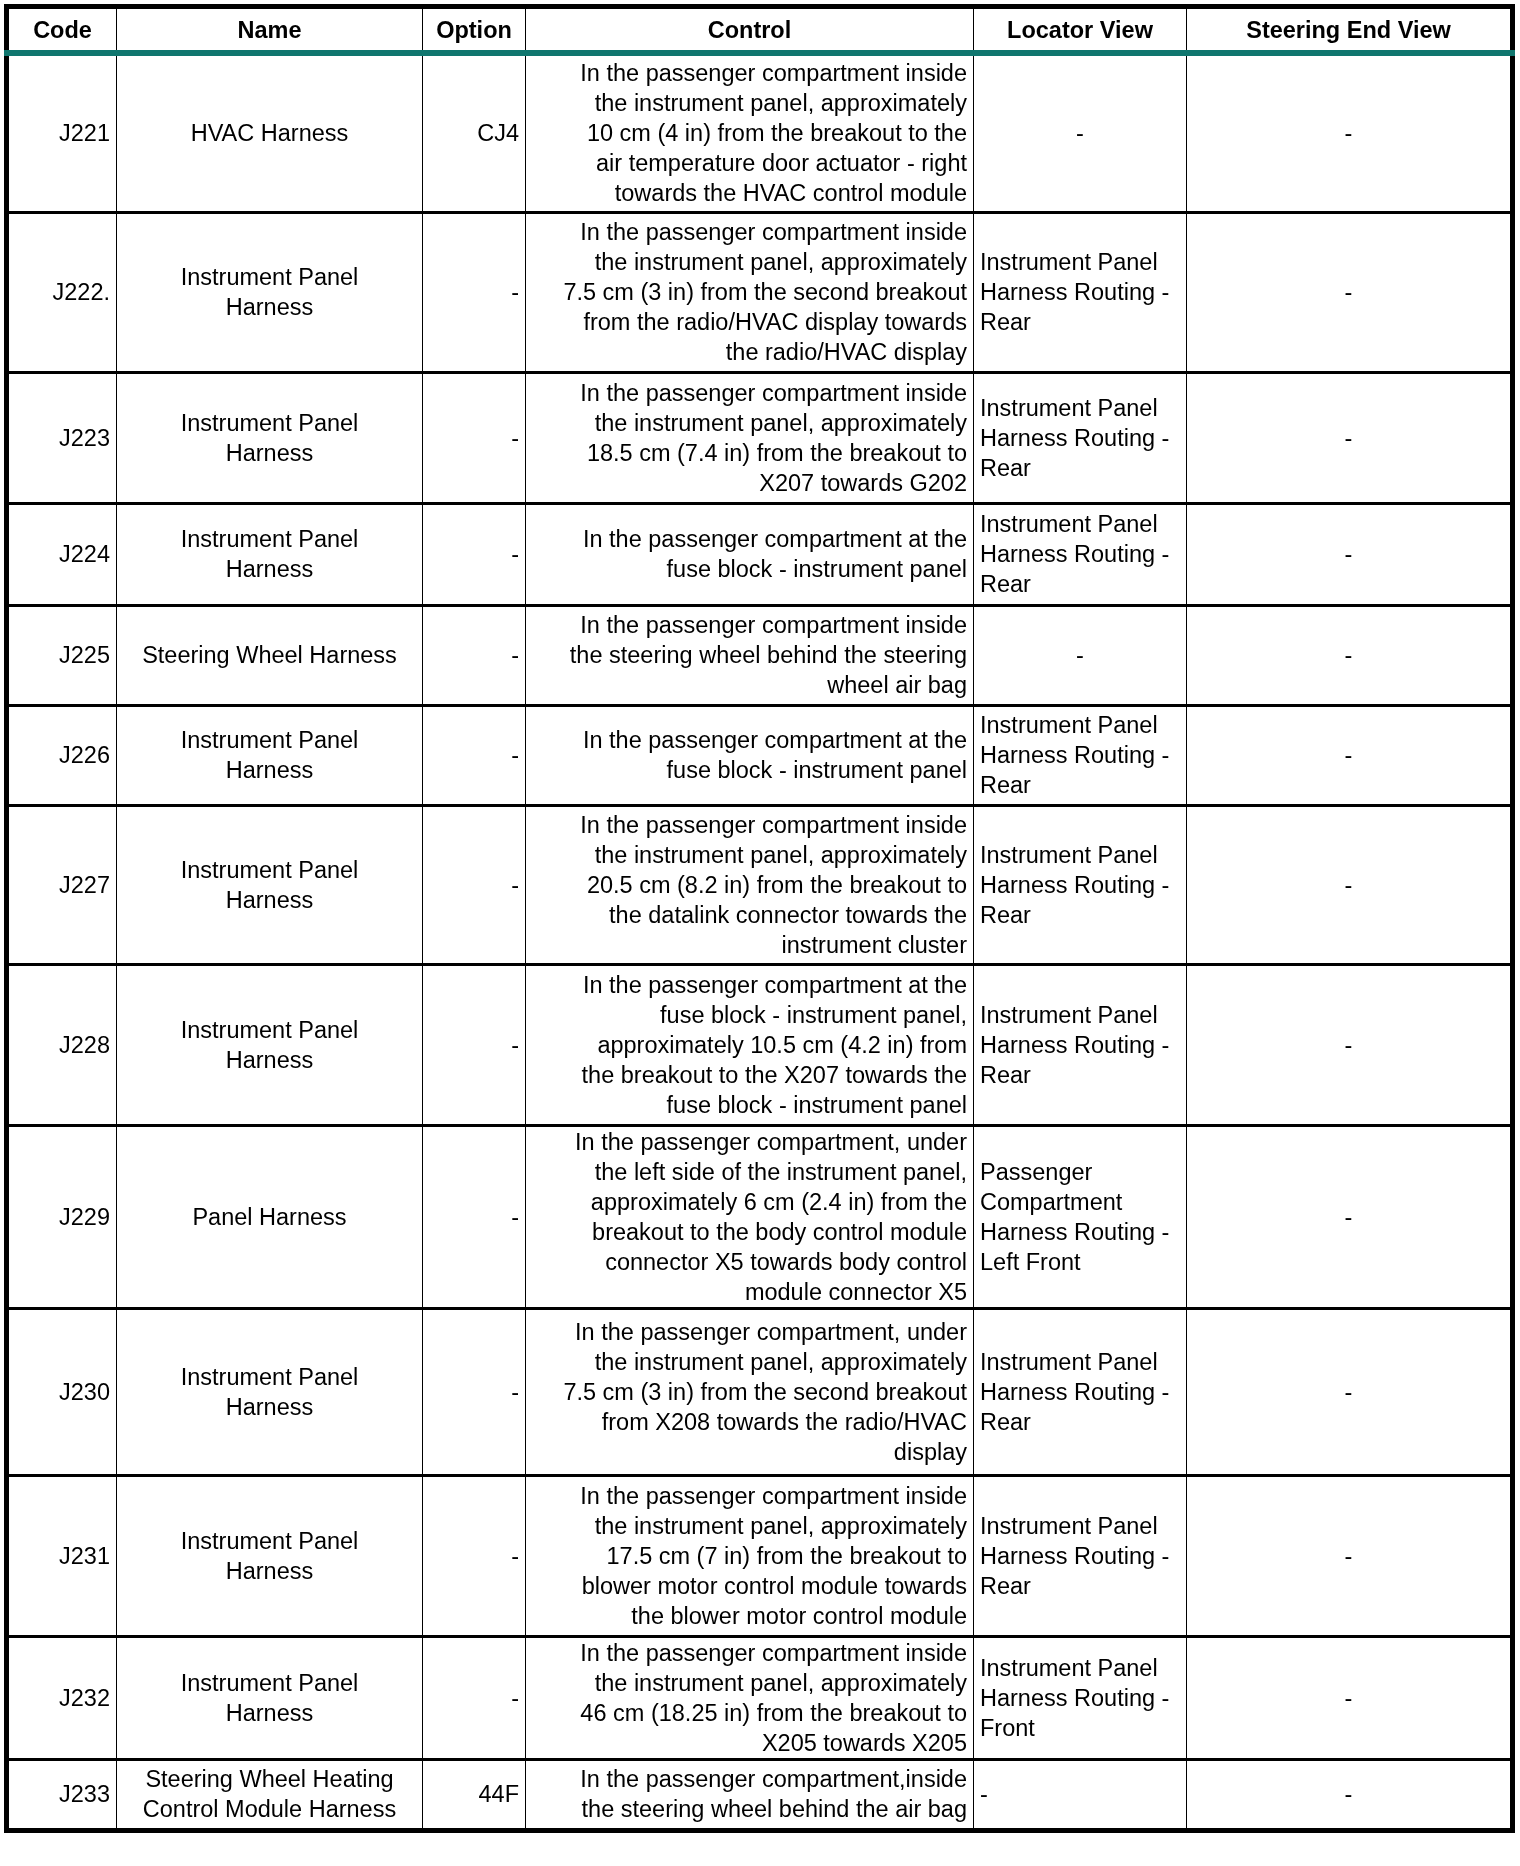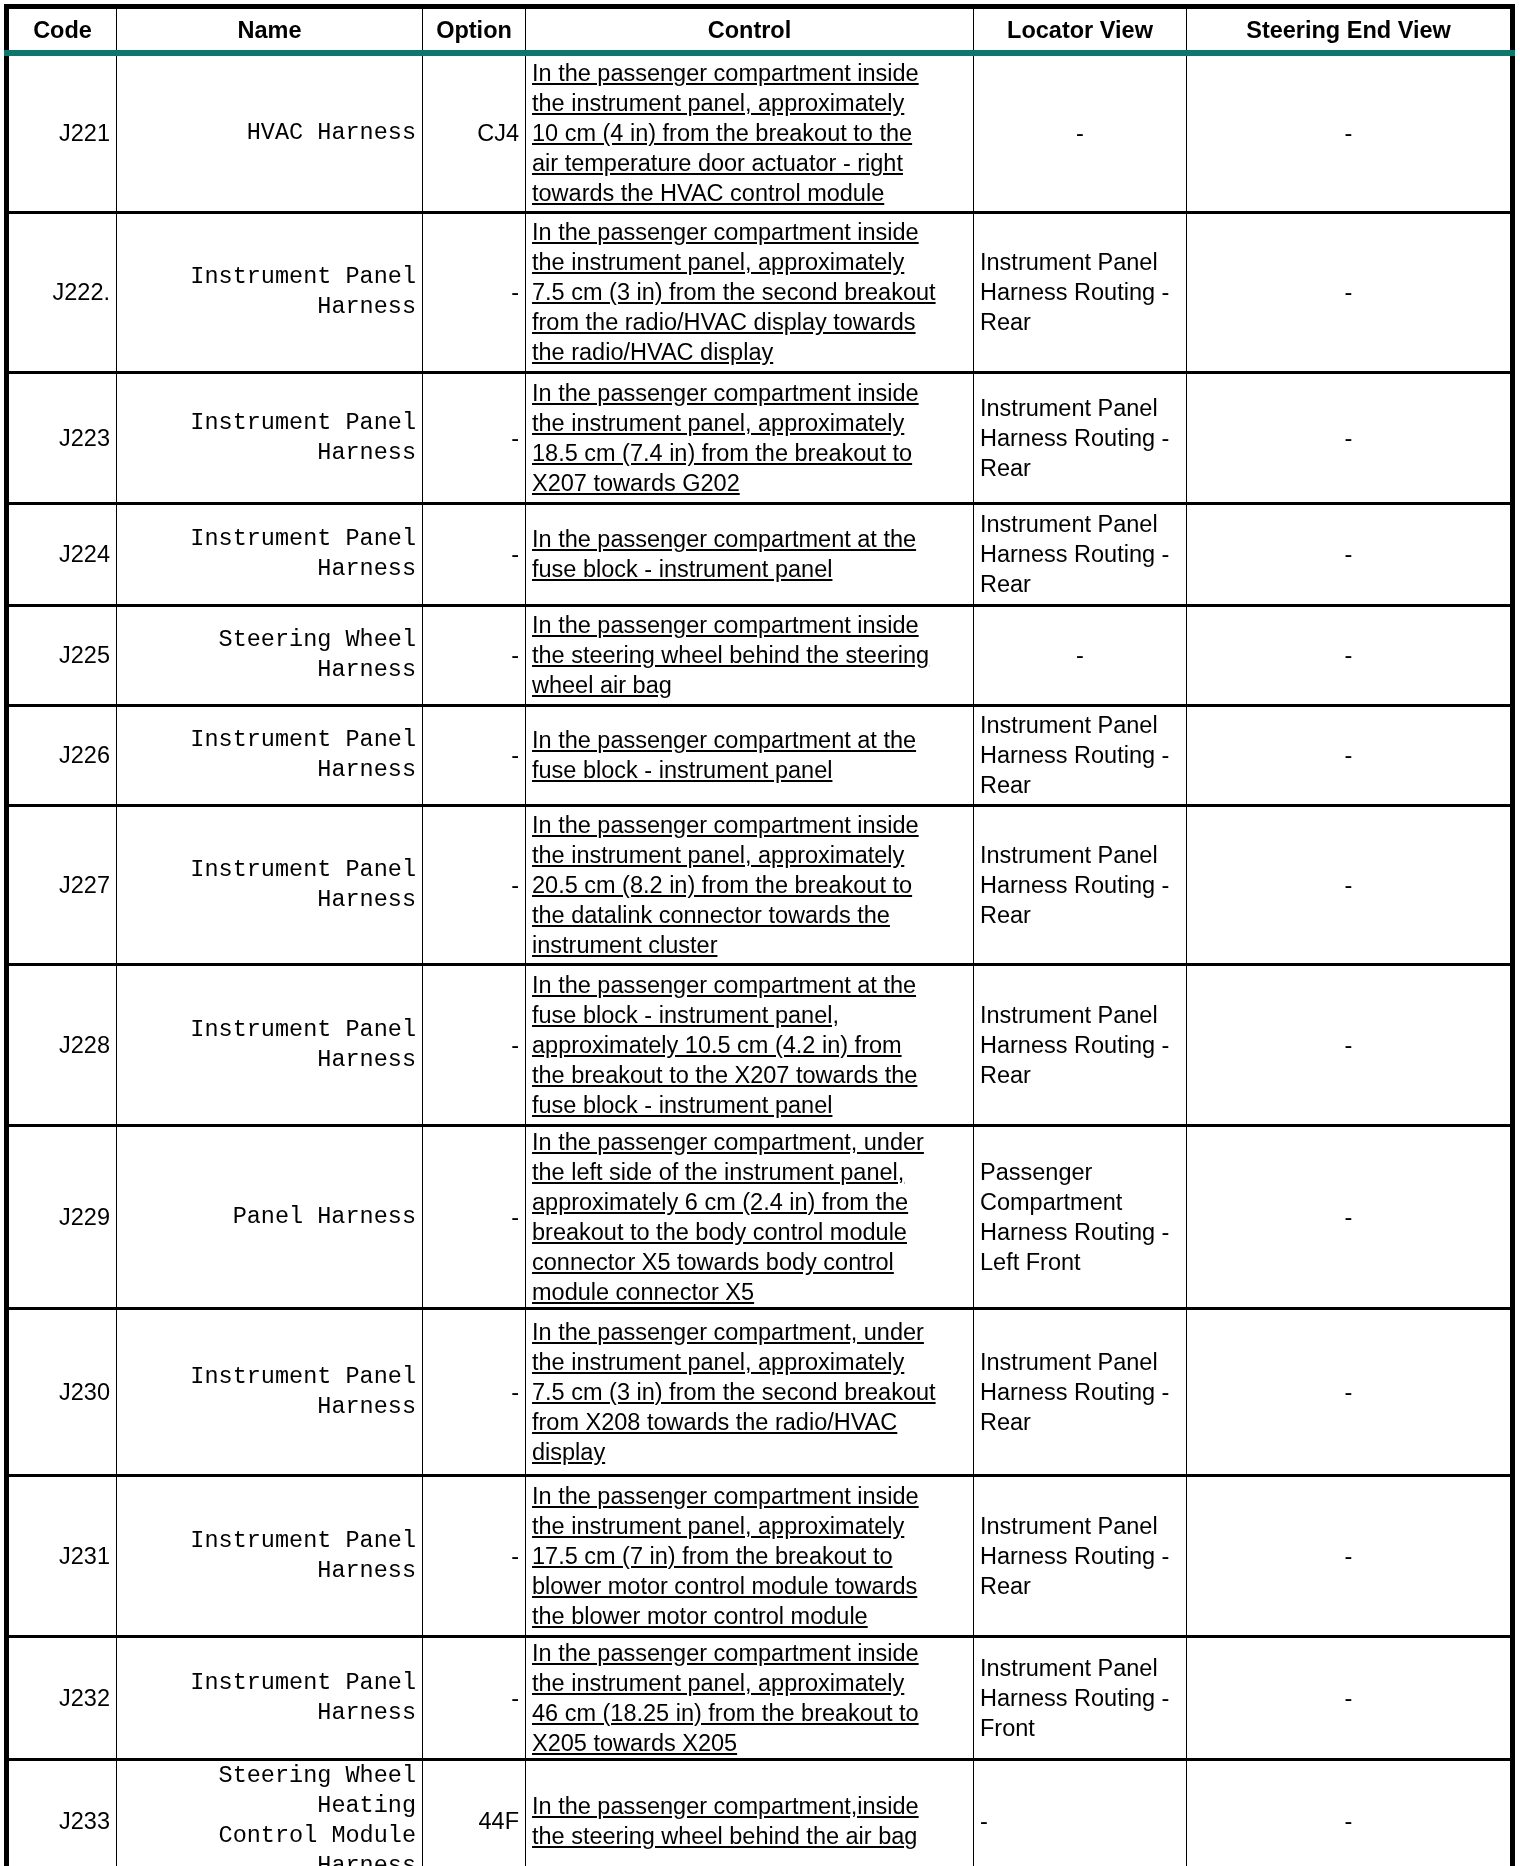--- a/index.html
+++ b/index.html
@@ -36,23 +36,23 @@
       font-weight: bold;
       text-align: center;
       height: 41px;
       padding: 0 4px;
       border-bottom: 6px solid #0f766e;
     }
     table.conn tr.row td {
       border-top: 3px solid #000;
     }
     td.c-code { text-align: right; }
-    td.c-name { text-align: right; font-family: Liberation Mono, monospace; }
+    td.c-name { text-align: center; }
     td.c-option { text-align: right; }
-    td.c-location { text-align: left; padding-left: 5px; padding-right: 2px; text-decoration: underline; }
+    td.c-location { text-align: right; padding-left: 5px; padding-right: 2px; }
     td.c-locator { text-align: left; padding-left: 5px; padding-right: 2px; }
     td.c-locator.center { text-align: center; }
     td.c-connector { text-align: center; }
     .cell-text { white-space: pre-line; display: block; }
   </style>
 </head>
 <body>
 
 <table class="conn">
   <colgroup>

